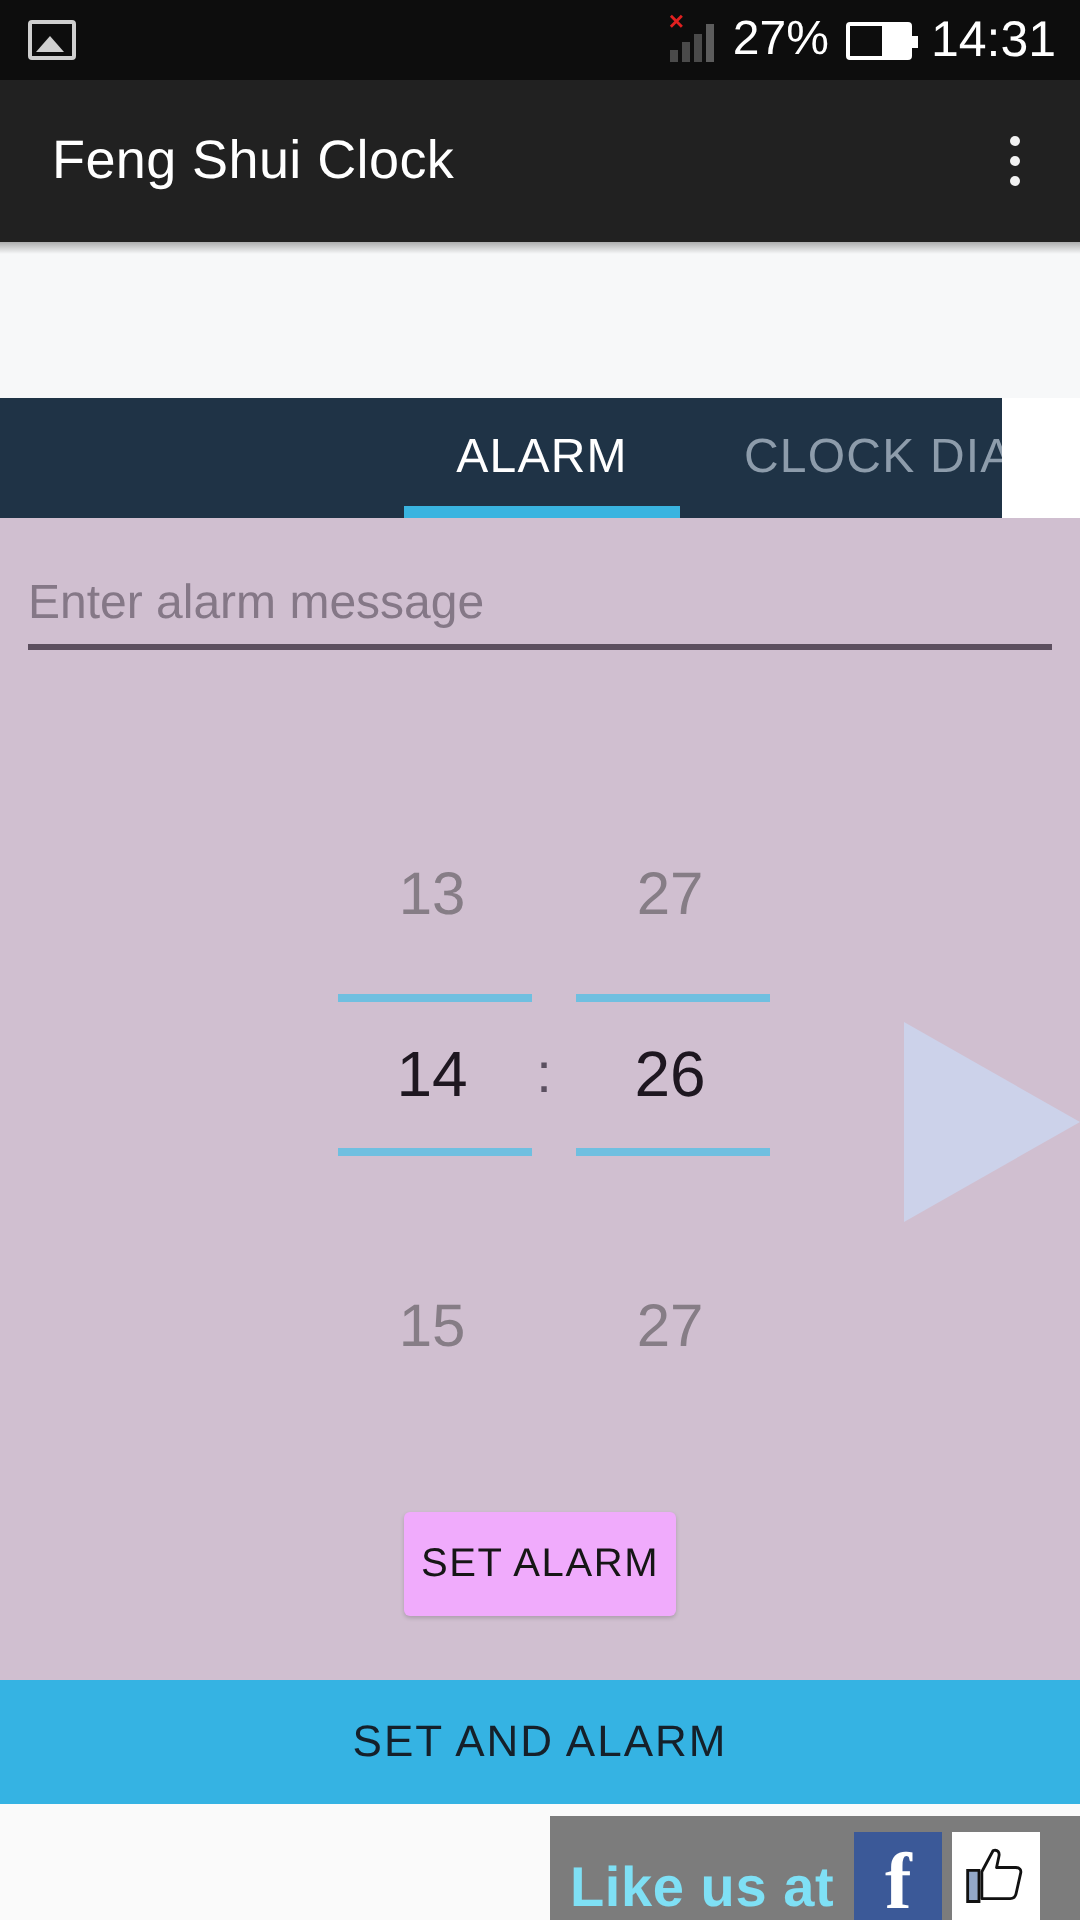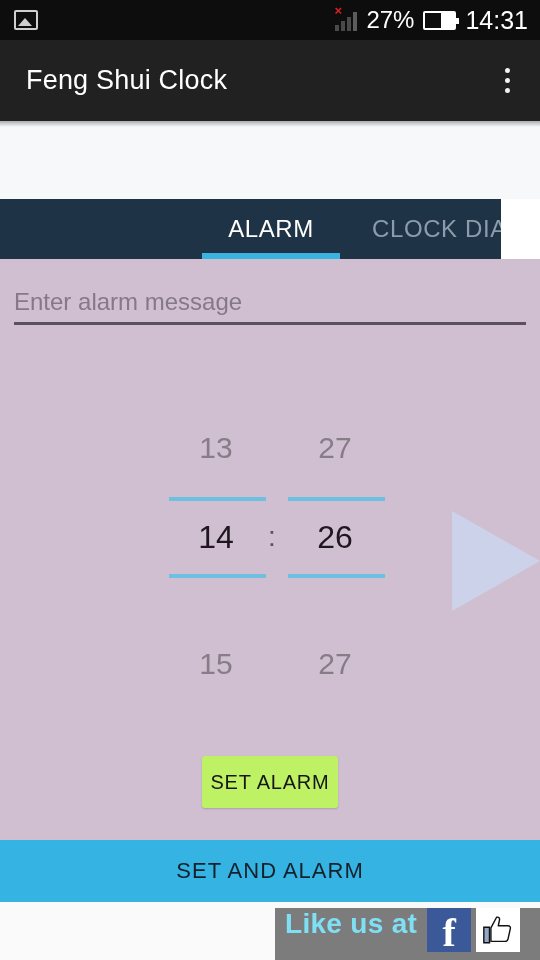--- a/index.html
+++ b/index.html
@@ -279,21 +279,21 @@
     border-bottom: 50px solid transparent;
     border-left: 88px solid #ccd2ea;
   }
 
   
   #set-alarm-button {
     position: absolute;
     top: 497px; left: 202px;
     width: 136px;
     height: 52px;
-    background: #bef264;
+    background: #f0abfc;
     border: none;
     border-radius: 3px;
     font-family: "Liberation Sans", sans-serif;
     font-size: 20px;
     letter-spacing: 0.8px;
     color: #161616;
     box-shadow: 0 1px 2px rgba(0,0,0,0.18);
     cursor: pointer;
   }
 
@@ -323,21 +323,21 @@
   }
 
   
   #fb-banner {
     position: absolute;
     top: 908px; left: 275px;
     width: 265px;
     height: 52px;
     background: #7c7c7c;
     display: flex;
-    align-items: flex-start;
+    align-items: flex-end;
     padding-left: 10px;
     box-sizing: border-box;
     cursor: pointer;
   }
   #fb-banner-text {
     color: #7fe0f5;
     font-size: 28px;
     font-weight: bold;
     letter-spacing: 0.3px;
     margin-right: 10px;

